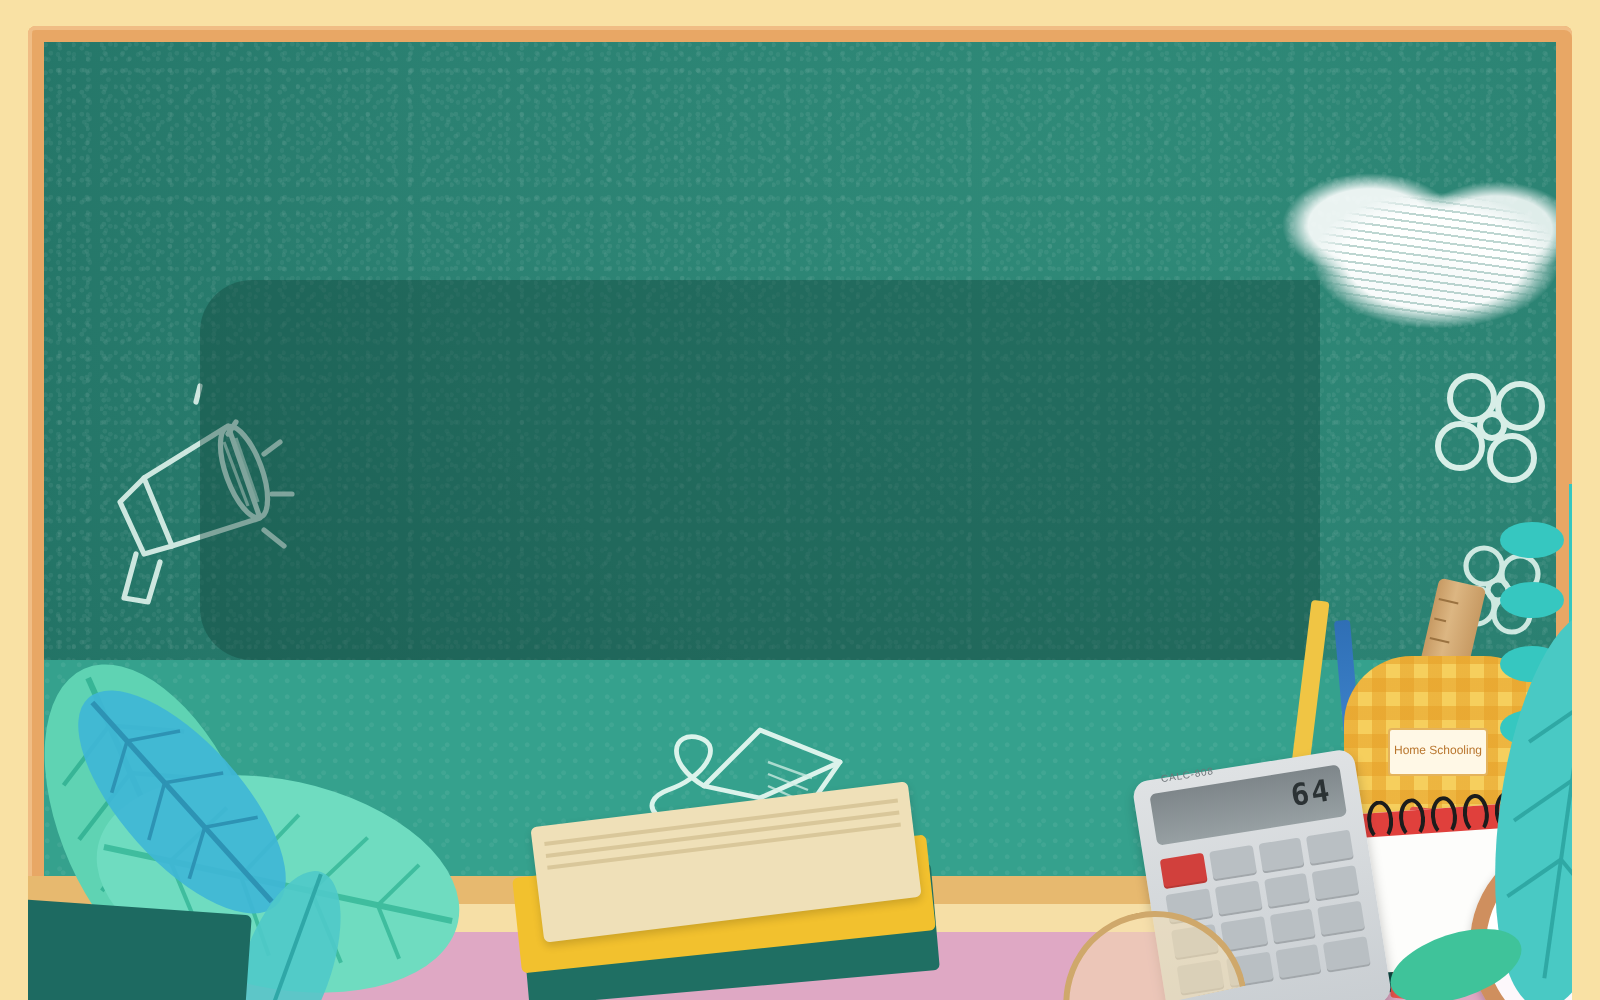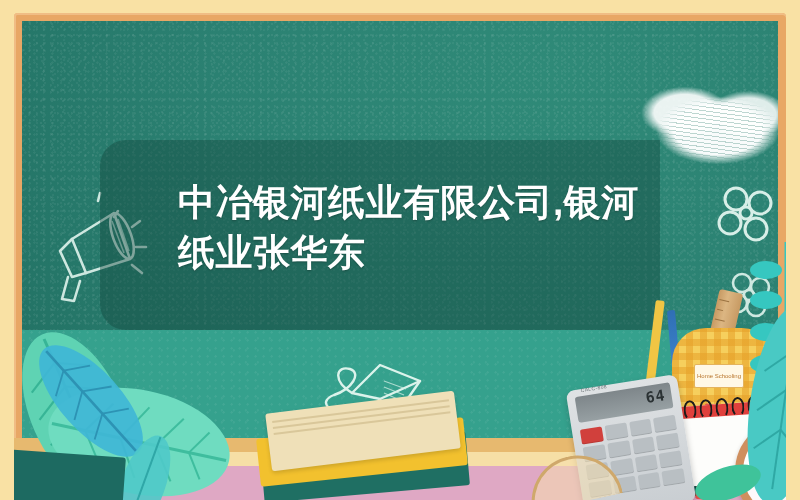--- a/index.html
+++ b/index.html
@@ -299,21 +299,20 @@
         <circle cx="38" cy="20" r="9"></circle>
         <circle cx="16" cy="36" r="9"></circle>
         <circle cx="34" cy="40" r="9"></circle>
         <circle cx="27" cy="28" r="5"></circle>
       </g>
     </svg>
 
   </div>
 
   <div class="caption-panel"></div>
-  <div class="caption-text">中冶银河纸业有限公司,银河纸业张华东</div>
 
   <div class="desk-top"></div>
   <div class="desk-edge"></div>
   <div class="desk-surface"></div>
 
   <svg class="leaf" style="left:-18px;top:318px;width:190px;height:190px;" viewBox="0 0 190 190">
     <g transform="rotate(-24 95 95)">
       <ellipse cx="95" cy="95" rx="46" ry="86" fill="#5fd3b3"></ellipse>
       <path d="M95 14 L95 176" stroke="#37b596" stroke-width="3"></path>
       <g stroke="#37b596" stroke-width="2.2" fill="none">

